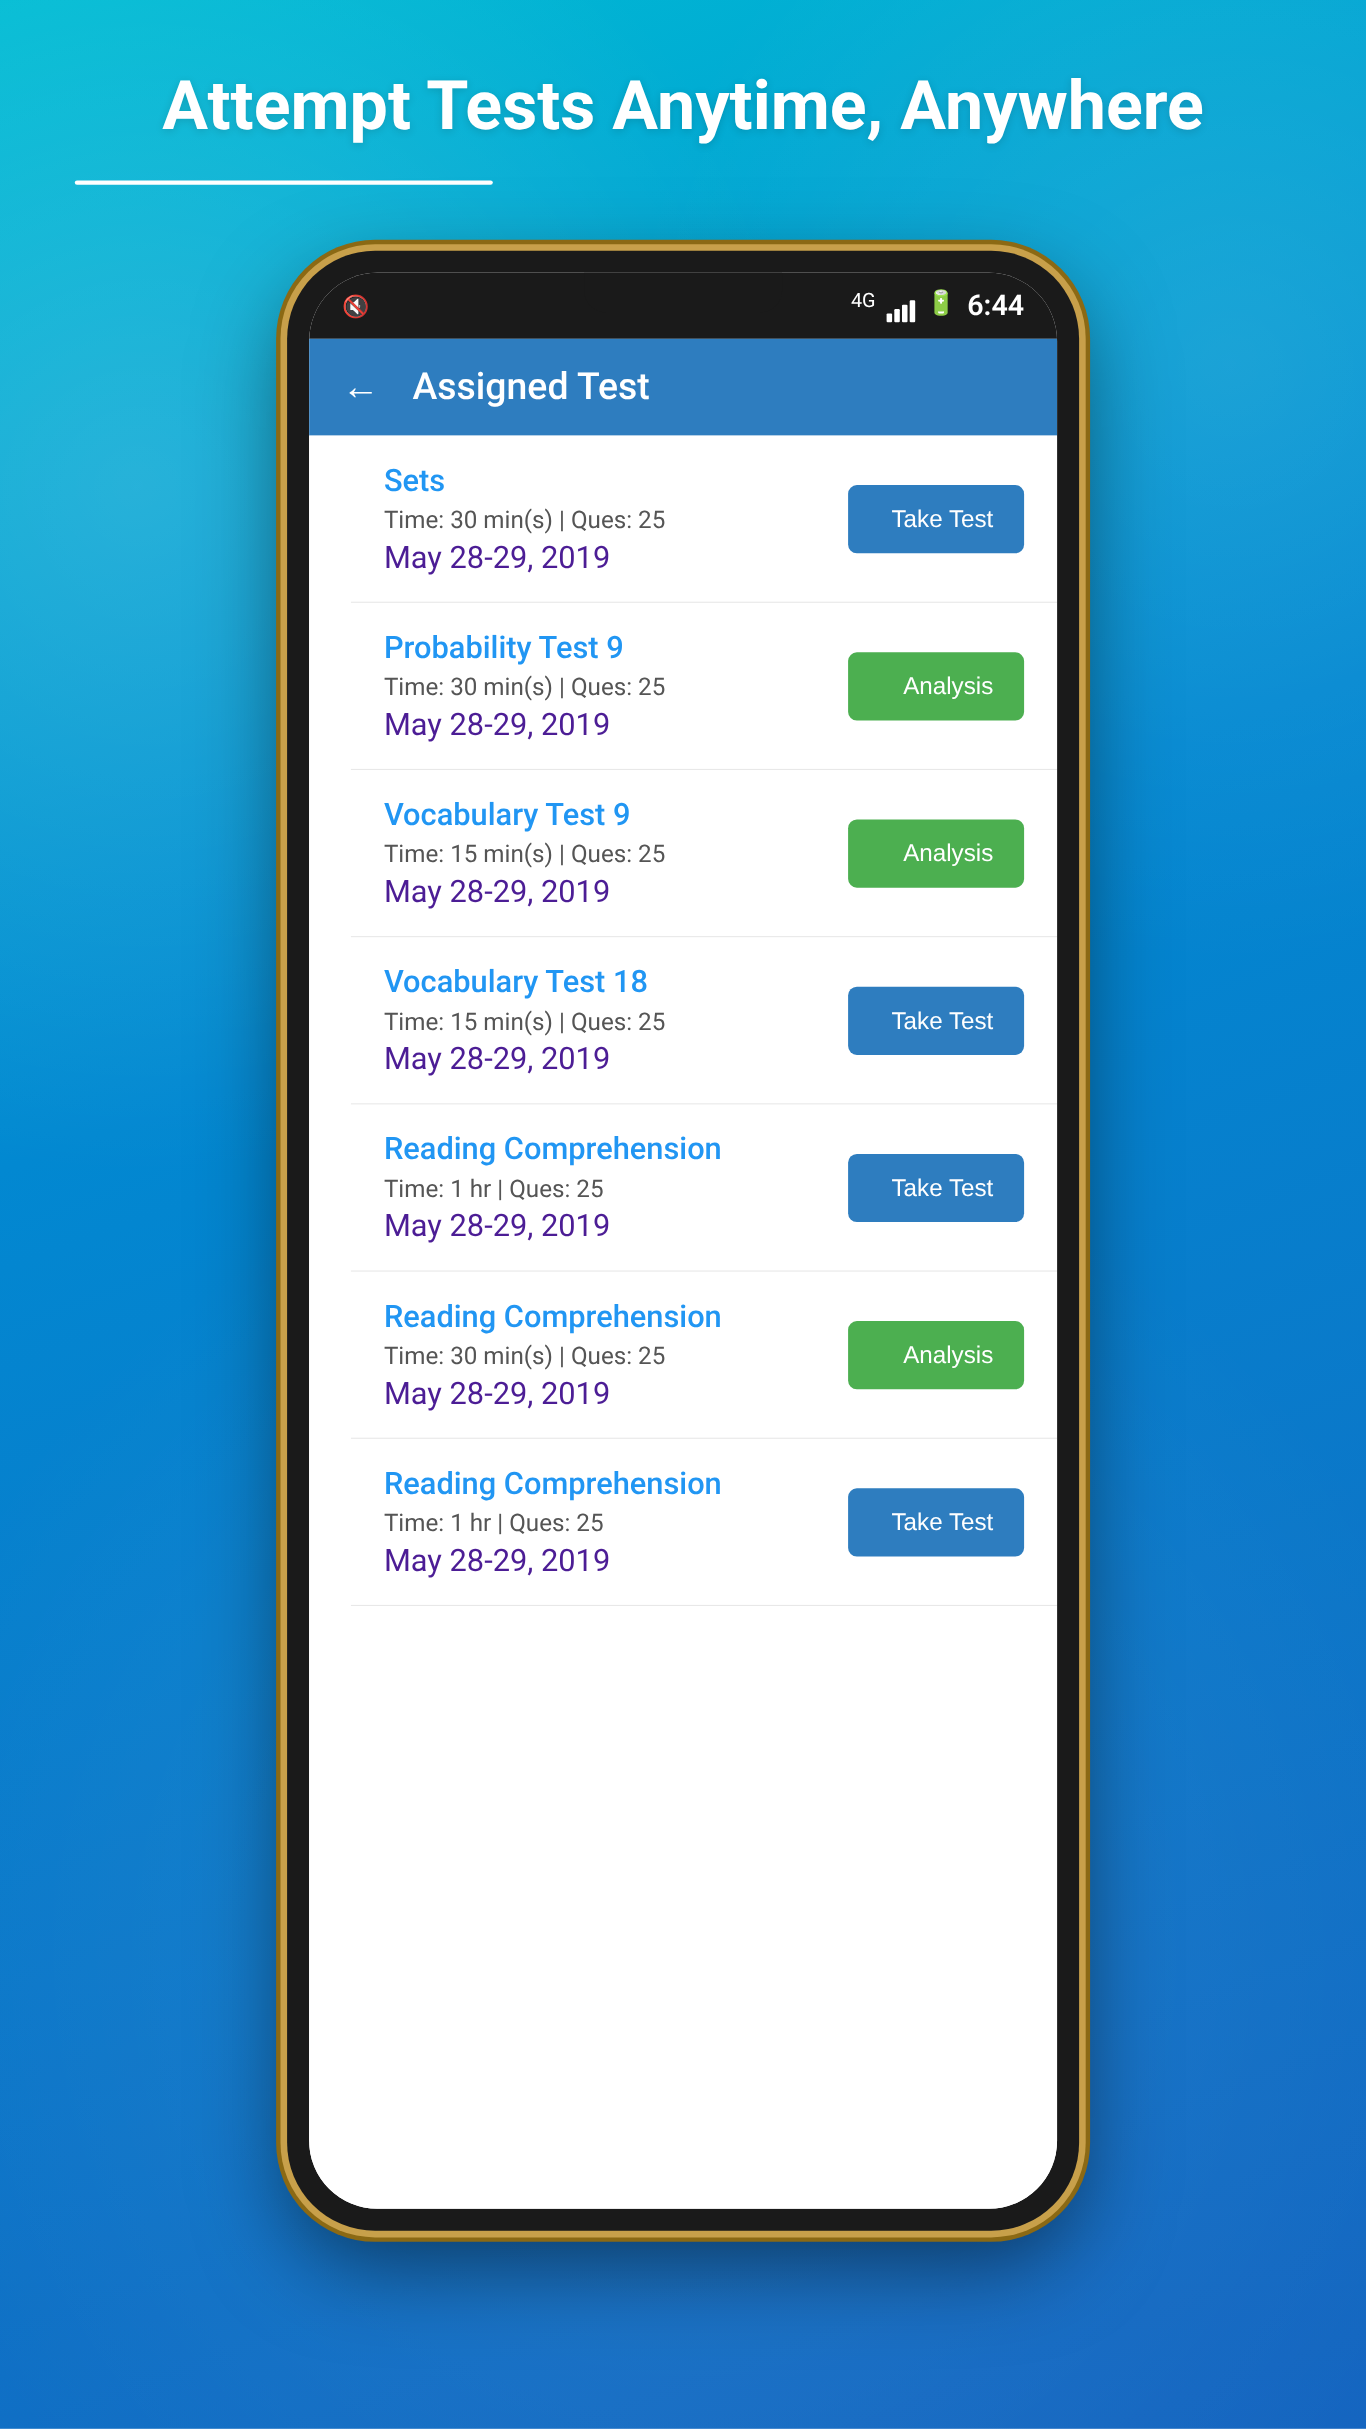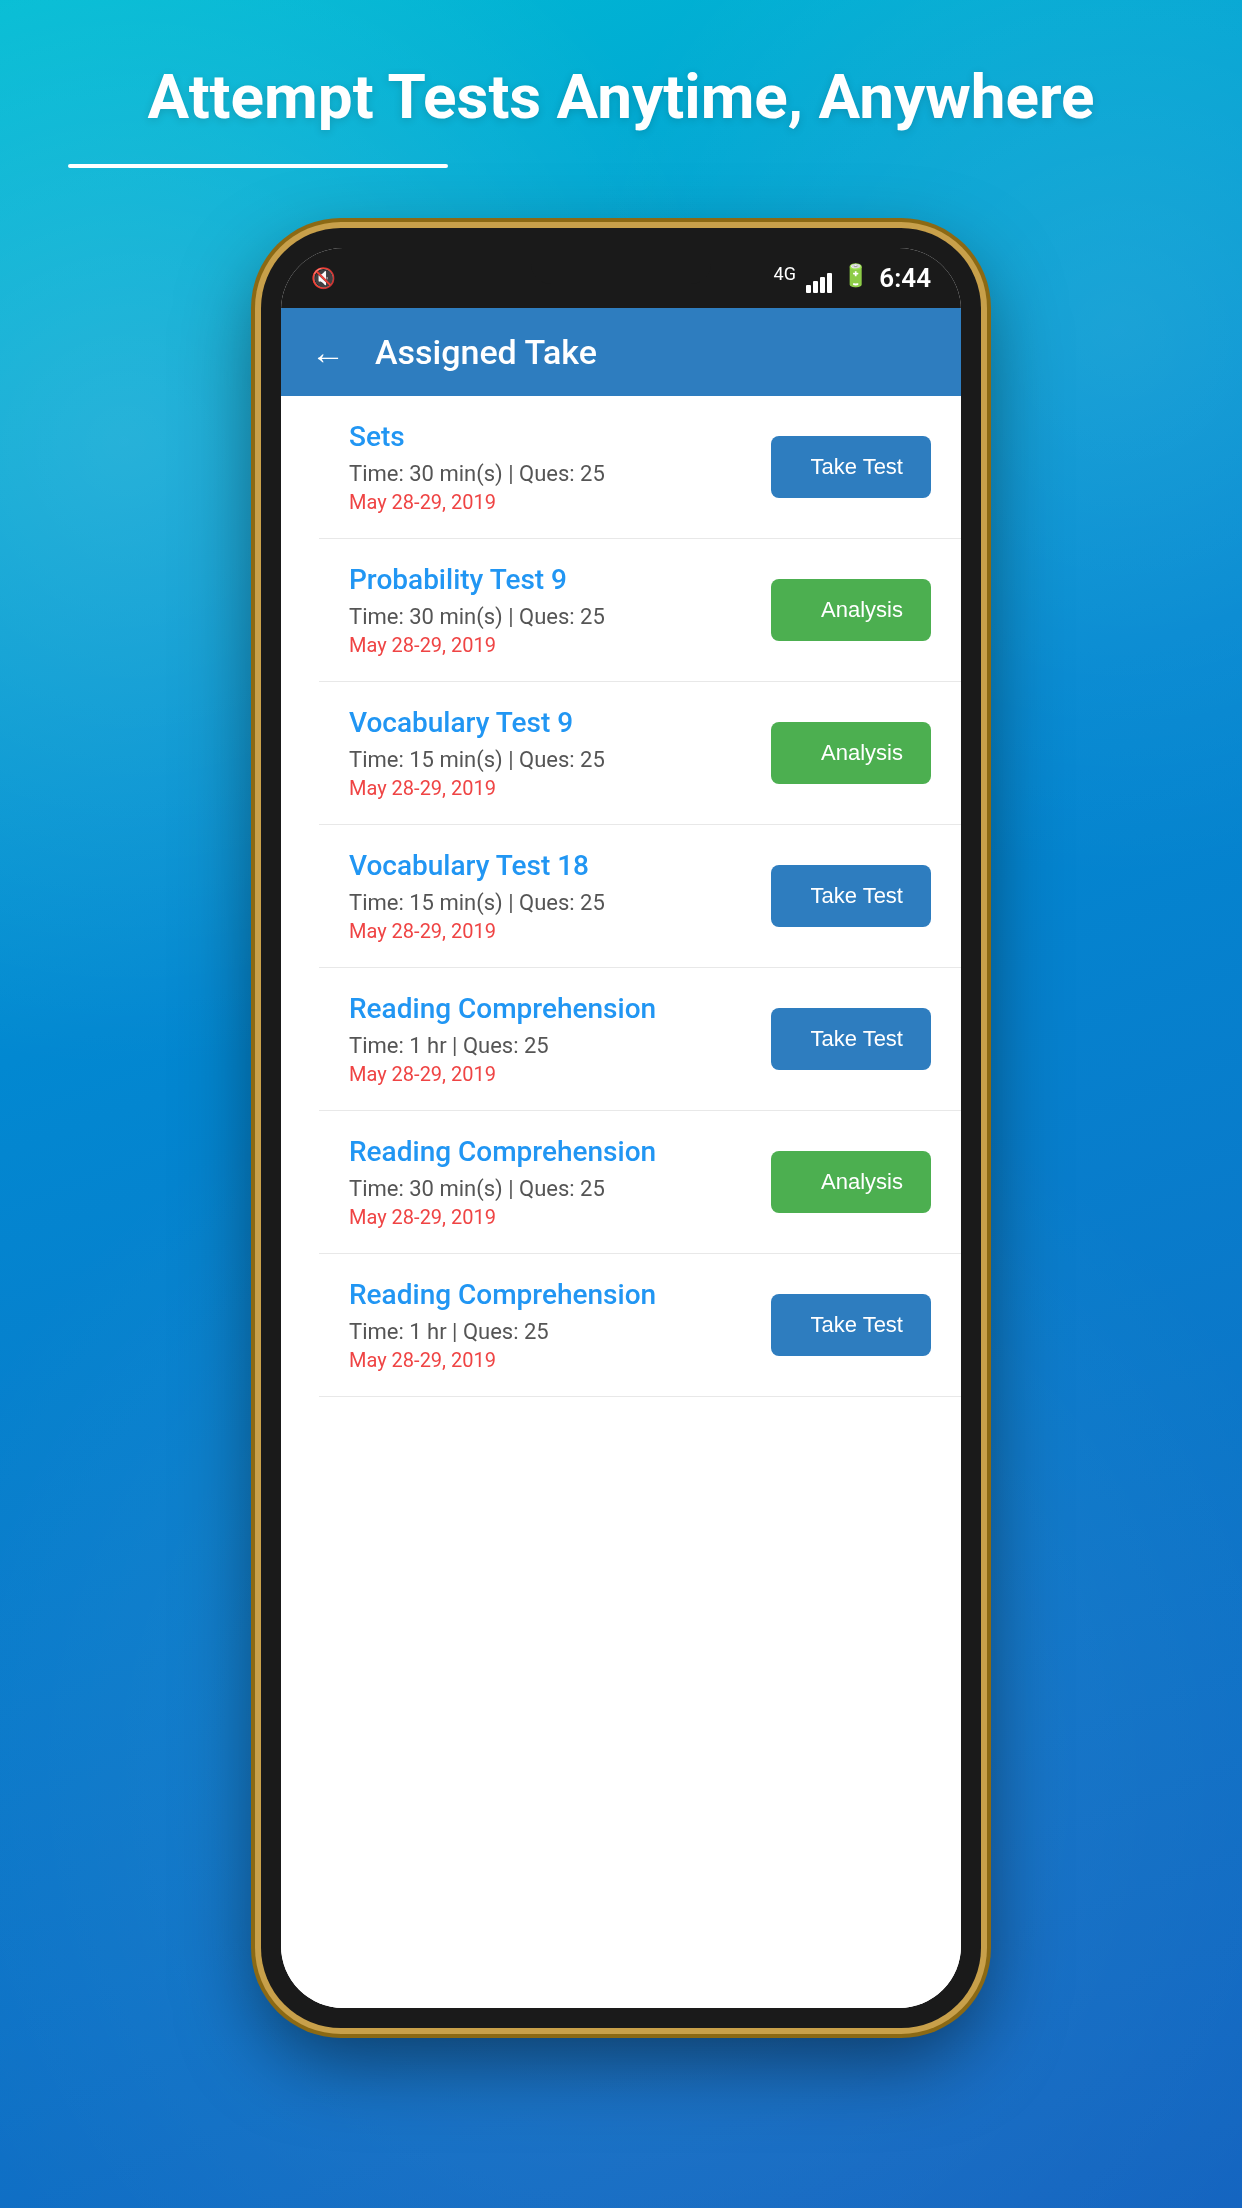--- a/index.html
+++ b/index.html
@@ -179,22 +179,22 @@
       margin-bottom: 8px;
     }
 
     .test-meta {
       color: #555;
       font-size: 22px;
       margin-bottom: 4px;
     }
 
     .test-date {
-      color: #ef4444;
-      font-size: 20px;
+      color: #4c1d95;
+      font-size: 28px;
     }
 
     .btn {
       padding: 18px 28px;
       border-radius: 8px;
       border: none;
       font-size: 22px;
       font-weight: 400;
       cursor: pointer;
       white-space: nowrap;
@@ -241,21 +241,21 @@
           <div class="signal-bar" style="height:16px;"></div>
           <div class="signal-bar" style="height:20px;"></div>
         </div>
         <span style="color:white;font-size:22px;">🔋</span>
         <span class="status-time">6:44</span>
       </div>
     </div>
 
     <div class="app-header">
       <span class="back-arrow">←</span>
-      <span class="header-title">Assigned Take</span>
+      <span class="header-title">Assigned Test</span>
     </div>
 
     <div class="test-list" id="test-list-container">
     <div class="test-item">
       <div class="test-info">
         <div class="test-name">Sets</div>
         <div class="test-meta">Time: 30 min(s) | Ques: 25</div>
         <div class="test-date">May 28-29, 2019</div>
       </div>
       <button class="btn btn-take">Take Test</button>

